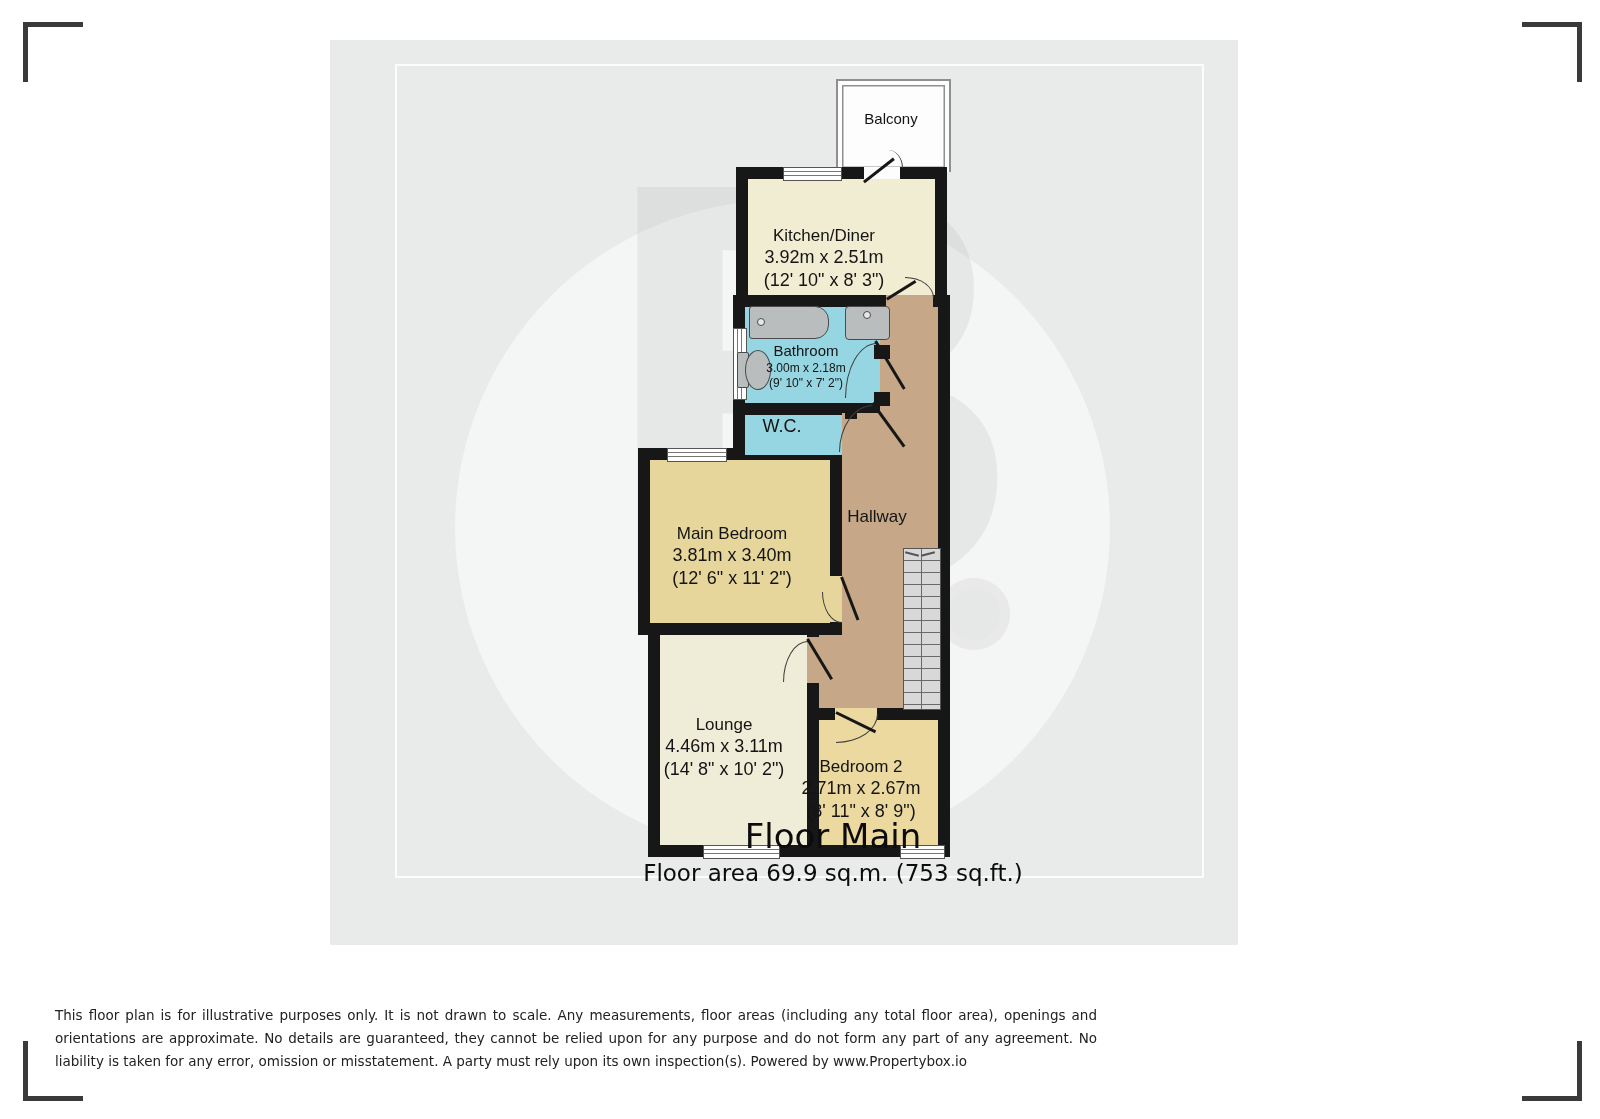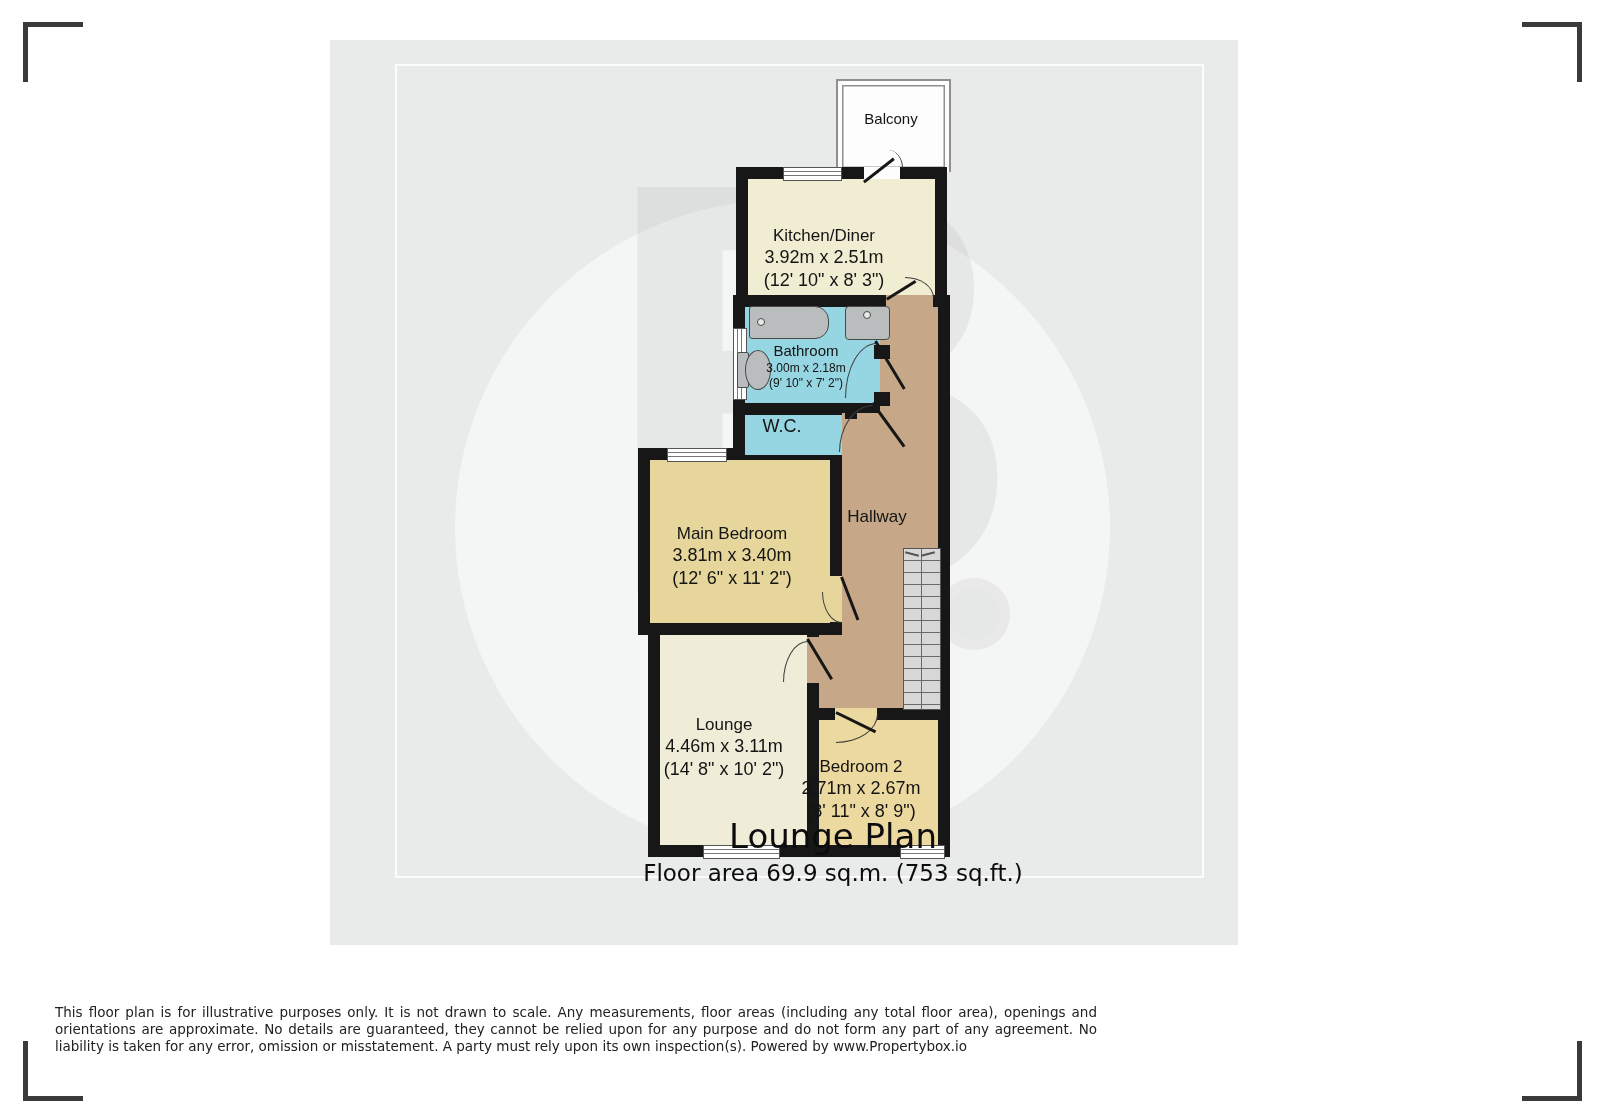--- a/index.html
+++ b/index.html
@@ -57,21 +57,21 @@
   .rdim{display:block;font-size:18px;}
   .rlabel.small .rname{font-size:15px;}
   .rlabel.small .rdim{font-size:12px;}
 
   .plan-title{position:absolute;left:633px;top:816px;width:400px;text-align:center;font-size:34px;
               color:#0c0c0c;z-index:7;font-family:"DejaVu Sans",sans-serif;}
   .plan-caption{position:absolute;left:633px;top:860px;width:400px;text-align:center;font-size:23px;
                 color:#0c0c0c;z-index:7;font-family:"DejaVu Sans",sans-serif;}
   .total-area{position:absolute;left:55px;top:961px;font-size:23px;color:#000;
               font-family:"DejaVu Sans",sans-serif;}
-  .disclaimer{position:absolute;left:55px;top:1004px;width:1042px;font-size:13.5px;line-height:17px;
+  .disclaimer{position:absolute;left:55px;top:1004px;width:1042px;font-size:13.5px;line-height:23px;
               color:#222;text-align:justify;font-family:"DejaVu Sans",sans-serif;}
 </style>
 </head>
 <body>
 
 <div class="page">
 
   <div class="crop tl"></div>
   <div class="crop tr"></div>
   <div class="crop bl"></div>
@@ -173,18 +173,18 @@
     <span class="rdim">4.46m x 3.11m</span>
     <span class="rdim">(14' 8" x 10' 2")</span>
   </div>
   <div class="rlabel" style="left:861px;top:756px;">
     <span class="rname">Bedroom 2</span>
     <span class="rdim">2.71m x 2.67m</span>
     <span class="rdim">(8' 11" x 8' 9")</span>
   </div>
 
 
-  <div class="plan-title">Lounge Plan</div>
+  <div class="plan-title">Floor Main</div>
   <div class="plan-caption">Floor area 69.9 sq.m. (753 sq.ft.)</div>
 
   <div class="disclaimer">This floor plan is for illustrative purposes only. It is not drawn to scale. Any measurements, floor areas (including any total floor area), openings and orientations are approximate. No details are guaranteed, they cannot be relied upon for any purpose and do not form any part of any agreement. No liability is taken for any error, omission or misstatement. A party must rely upon its own inspection(s). Powered by www.Propertybox.io</div>
 
 </div>
 
 </body></html>

